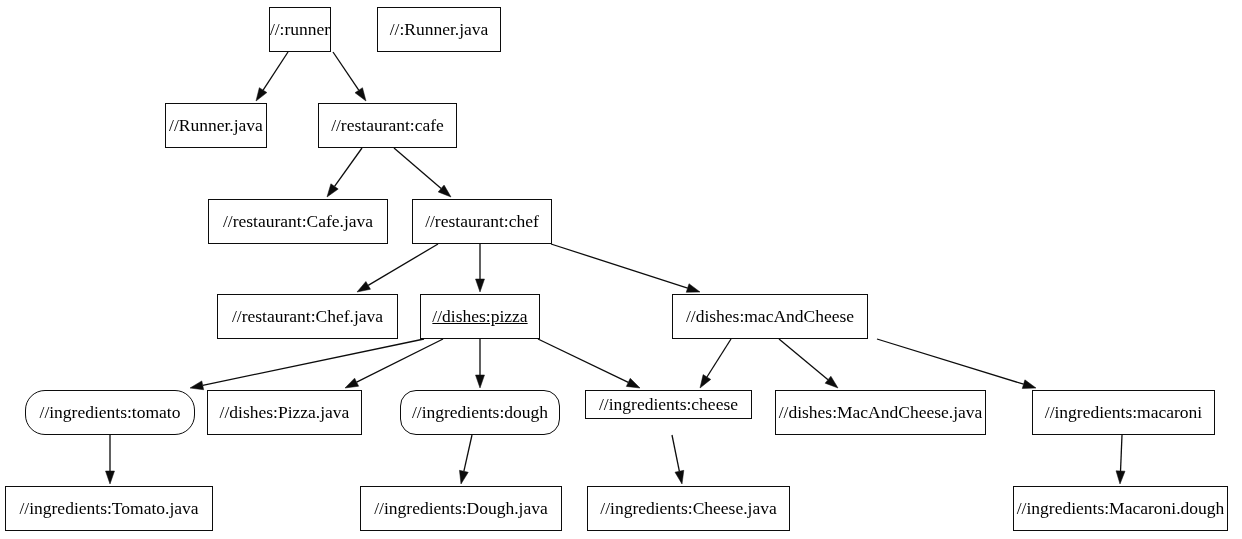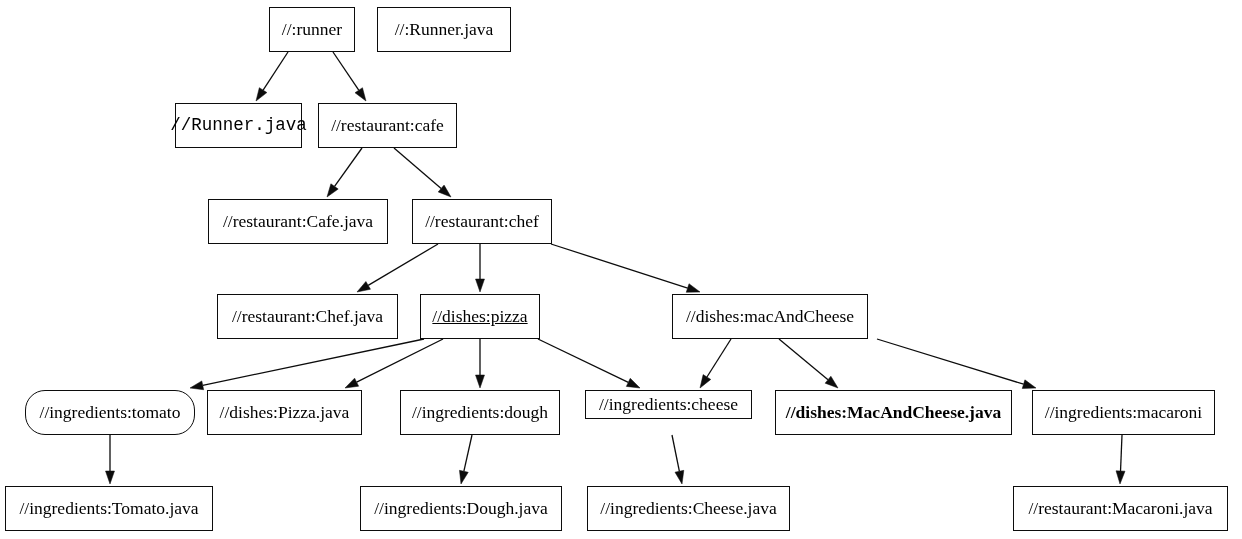--- a/index.html
+++ b/index.html
@@ -119,33 +119,33 @@
       <g>
         <line class="edge-line" x1="672" y1="435" x2="679.4005198440519" y2="471.2625472358547"></line>
         <polygon class="edge-arrowhead" points="682,484 674.9914015795401,472.1623672898367 683.8096381085637,470.3627271818727"></polygon>
       </g>
       <g>
         <line class="edge-line" x1="1122" y1="435" x2="1120.5301708036861" y2="471.0108153096925"></line>
         <polygon class="edge-arrowhead" points="1120,484 1116.0339145647335,470.8272946468781 1125.0264270426387,471.19433597250685"></polygon>
       </g>
     </svg>
   <div id="node-layer">
-      <div class="node" style="left: 269px; top: 7px; width: 86px; height: 45px;">//:runner</div>
-      <div class="node" style="left: 377px; top: 7px; width: 134px; height: 45px;">//:Runner.java</div>
-      <div class="node" style="left: 175px; top: 103px; width: 127px; height: 45px; font-family: Liberation Mono, monospace;">//Runner.java</div>
+      <div class="node" style="left: 269px; top: 7px; width: 62px; height: 45px;">//:runner</div>
+      <div class="node" style="left: 377px; top: 7px; width: 124px; height: 45px;">//:Runner.java</div>
+      <div class="node" style="left: 165px; top: 103px; width: 102px; height: 45px;">//Runner.java</div>
       <div class="node" style="left: 318px; top: 103px; width: 139px; height: 45px;">//restaurant:cafe</div>
       <div class="node" style="left: 208px; top: 199px; width: 180px; height: 45px;">//restaurant:Cafe.java</div>
       <div class="node" style="left: 412px; top: 199px; width: 140px; height: 45px;">//restaurant:chef</div>
       <div class="node" style="left: 217px; top: 294px; width: 181px; height: 45px;">//restaurant:Chef.java</div>
       <div class="node" style="left: 420px; top: 294px; width: 120px; height: 45px; text-decoration: underline;">//dishes:pizza</div>
       <div class="node" style="left: 672px; top: 294px; width: 196px; height: 45px;">//dishes:macAndCheese</div>
       <div class="node" style="left: 25px; top: 390px; width: 170px; height: 45px; border-radius: 20px;">//ingredients:tomato</div>
       <div class="node" style="left: 207px; top: 390px; width: 155px; height: 45px;">//dishes:Pizza.java</div>
-      <div class="node" style="left: 400px; top: 390px; width: 160px; height: 45px;">//ingredients:dough</div>
+      <div class="node" style="left: 400px; top: 390px; width: 160px; height: 45px; border-radius: 16px;">//ingredients:dough</div>
       <div class="node" style="left: 585px; top: 390px; width: 167px; height: 29px;">//ingredients:cheese</div>
-      <div class="node" style="left: 775px; top: 390px; width: 237px; height: 45px; font-weight: bold;">//dishes:MacAndCheese.java</div>
+      <div class="node" style="left: 775px; top: 390px; width: 211px; height: 45px;">//dishes:MacAndCheese.java</div>
       <div class="node" style="left: 1032px; top: 390px; width: 183px; height: 45px;">//ingredients:macaroni</div>
       <div class="node" style="left: 5px; top: 486px; width: 208px; height: 45px;">//ingredients:Tomato.java</div>
       <div class="node" style="left: 360px; top: 486px; width: 202px; height: 45px;">//ingredients:Dough.java</div>
       <div class="node" style="left: 587px; top: 486px; width: 203px; height: 45px;">//ingredients:Cheese.java</div>
-      <div class="node" style="left: 1013px; top: 486px; width: 215px; height: 45px;">//restaurant:Macaroni.java</div>
+      <div class="node" style="left: 1013px; top: 486px; width: 215px; height: 45px;">//ingredients:Macaroni.dough</div>
     </div>
 </div>
 
 </body></html>

